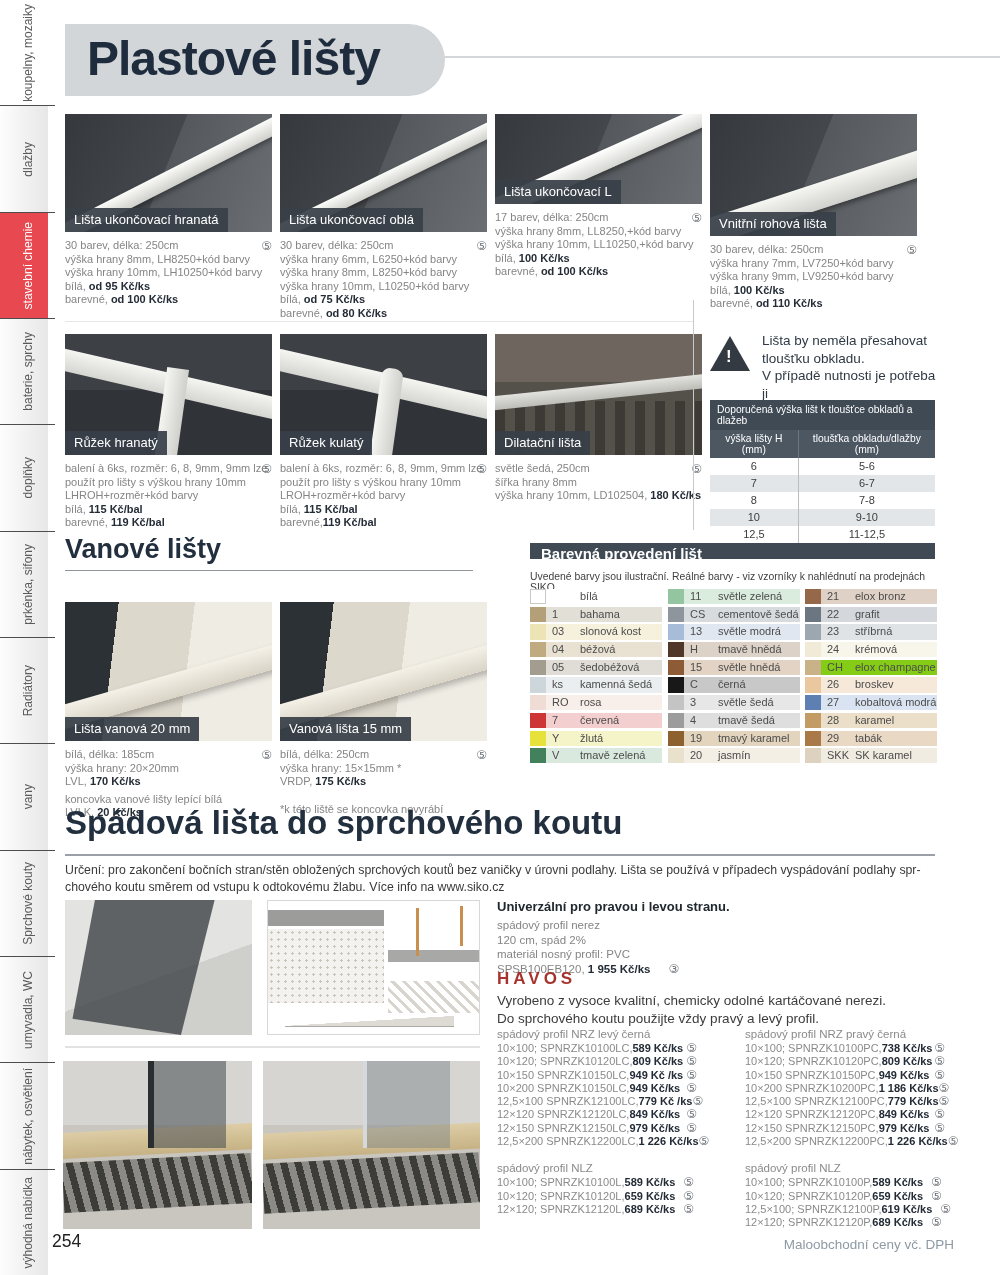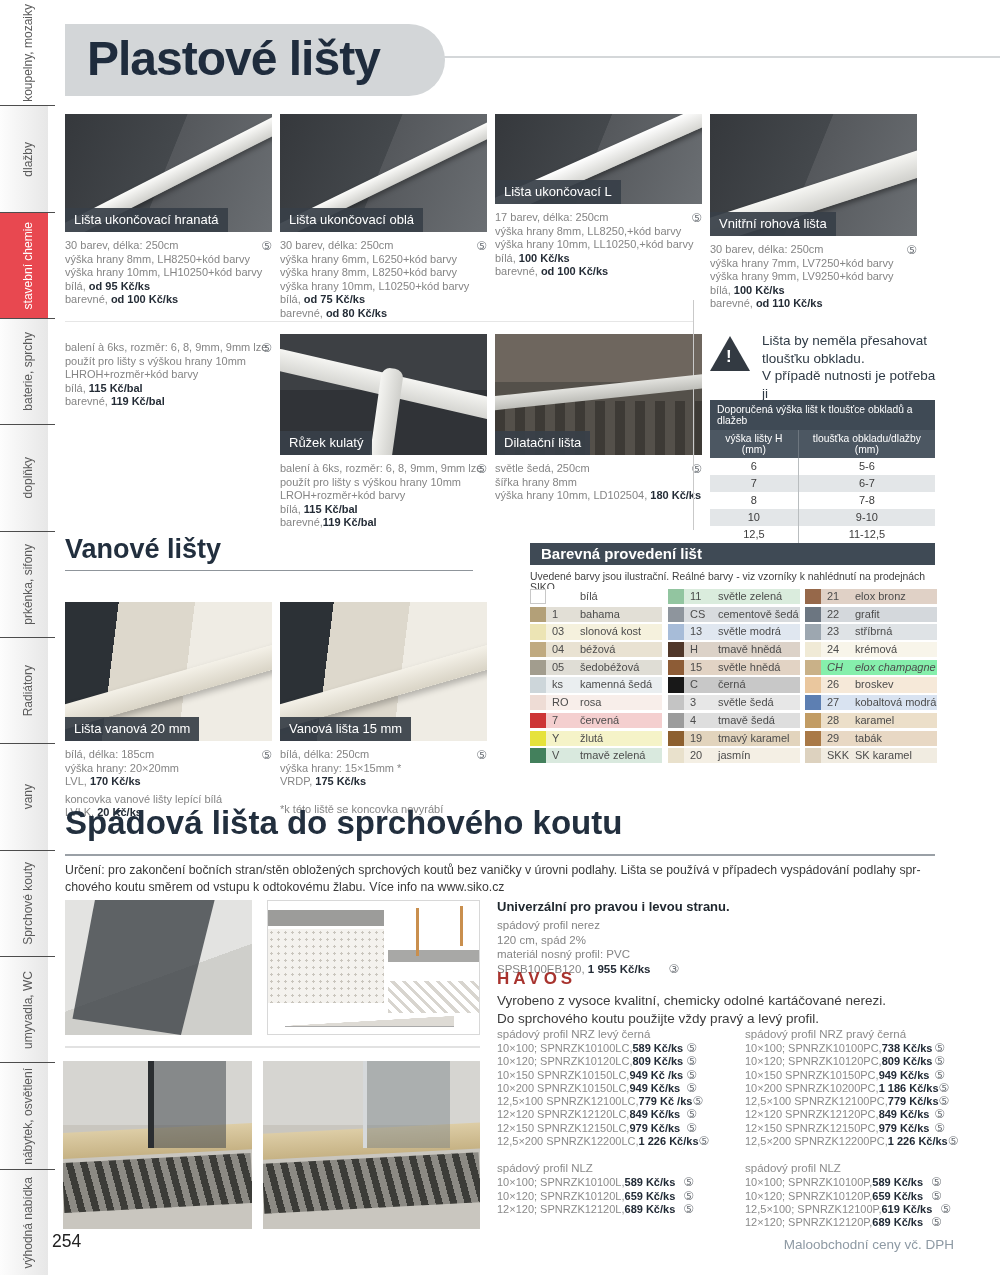--- a/index.html
+++ b/index.html
@@ -85,21 +85,21 @@
   .ht-row div{padding:2px 2px 3px;text-align:center;box-sizing:border-box;}
   .ht-row div:first-child{width:39%;}
   .ht-row div:last-child{width:61%;border-left:1px solid #b9bdbf;}
   .ht-row.alt{background:#e3e6e8;}
 
   
   .sec-title{position:absolute;margin:0;color:#222f3e;font-weight:700;}
   .rule{position:absolute;background:#8f959b;}
 
   
-  .colors-head{position:absolute;left:530px;top:543px;width:405px;height:22px;background:#3f4a55;
+  .colors-head{position:absolute;left:530px;top:543px;width:405px;height:16px;background:#3f4a55;
         color:#fff;font-size:15px;font-weight:bold;line-height:22px;padding-left:11px;box-sizing:border-box;}
   .colors-note{position:absolute;left:530px;top:571px;width:410px;font-size:10.4px;color:#3f3f3f;}
   .ccol{position:absolute;top:589px;width:132px;}
   .crow{position:relative;height:15.2px;margin-bottom:2.5px;font-size:11px;color:#4c4c4c;}
   .sw{position:absolute;left:0;top:0;width:16px;height:15.2px;}
   .sw.bordered{box-shadow:inset 0 0 0 1px #c8c8c8;}
   .ccode{position:absolute;left:22px;top:1px;}
   .cname{position:absolute;left:50px;top:1px;white-space:nowrap;}
 
   
@@ -254,20 +254,23 @@
           <div class="line"><span class="t">výška hrany 7mm, LV7250+kód barvy</span></div>
           <div class="line"><span class="t">výška hrany 9mm, LV9250+kód barvy</span></div>
           <div class="line"><span class="t">bílá, </span><span class="b">100 Kč/ks</span></div>
           <div class="line"><span class="t">barevné, </span><span class="b">od 110 Kč/ks</span></div>
         </div>
       </div>
     </div>
   <div class="hsep" style="left:65px;top:321px;width:628px;height:1px;"></div>
   <div class="cards" id="row2" style="left:65px;top:334px;">
       <div class="card">
+        <div class="ph v5" style="height: 121px;">
+          <span class="ph-label">Růžek hranatý</span>
+        </div>
         <div class="desc">
           <span class="badge-abs">⑤</span>
           <div class="line"><span class="t">balení à 6ks, rozměr: 6, 8, 9mm, 9mm lze</span></div>
           <div class="line"><span class="t">použít pro lišty s výškou hrany 10mm</span></div>
           <div class="line"><span class="t">LHROH+rozměr+kód barvy</span></div>
           <div class="line"><span class="t">bílá, </span><span class="b">115 Kč/bal</span></div>
           <div class="line"><span class="t">barevné, </span><span class="b">119 Kč/bal</span></div>
         </div>
       </div>
       <div class="card">
@@ -490,21 +493,21 @@
         <div class="crow" style="background: rgb(223, 227, 230);">
           <span class="sw" style="background: rgb(157, 167, 176);"></span>
           <span class="ccode">23</span>
           <span class="cname">stříbrná</span>
         </div>
         <div class="crow" style="background: rgb(248, 245, 234);">
           <span class="sw" style="background: rgb(240, 234, 214);"></span>
           <span class="ccode">24</span>
           <span class="cname">krémová</span>
         </div>
-        <div class="crow" style="background: #86efac; font-style: italic;">
+        <div class="crow" style="background: #84cc16;">
           <span class="sw" style="background: rgb(201, 177, 136);"></span>
           <span class="ccode">CH</span>
           <span class="cname">elox champagne</span>
         </div>
         <div class="crow" style="background: rgb(246, 233, 217);">
           <span class="sw" style="background: rgb(234, 199, 158);"></span>
           <span class="ccode">26</span>
           <span class="cname">broskev</span>
         </div>
         <div class="crow" style="background: rgb(217, 227, 241);">

